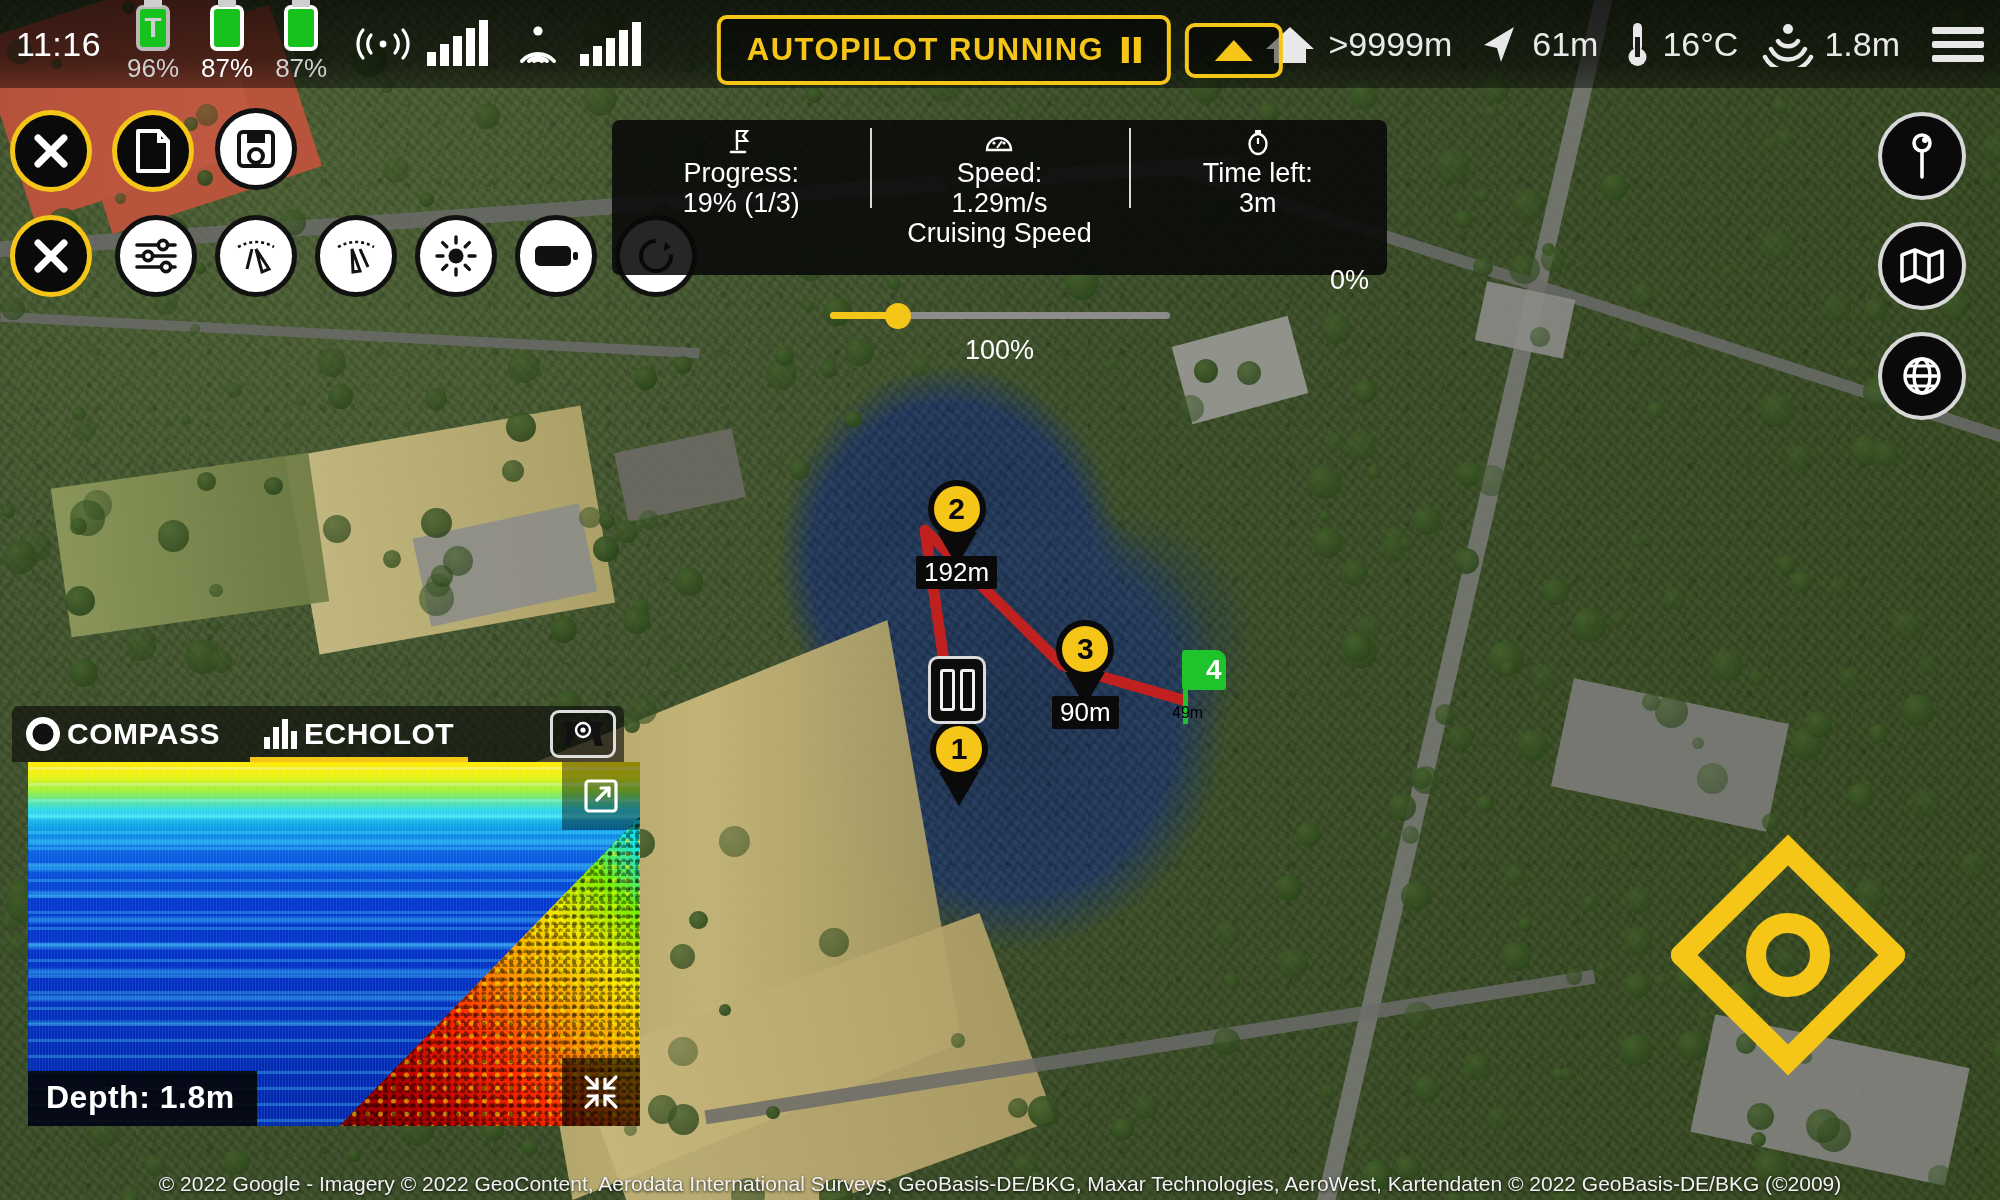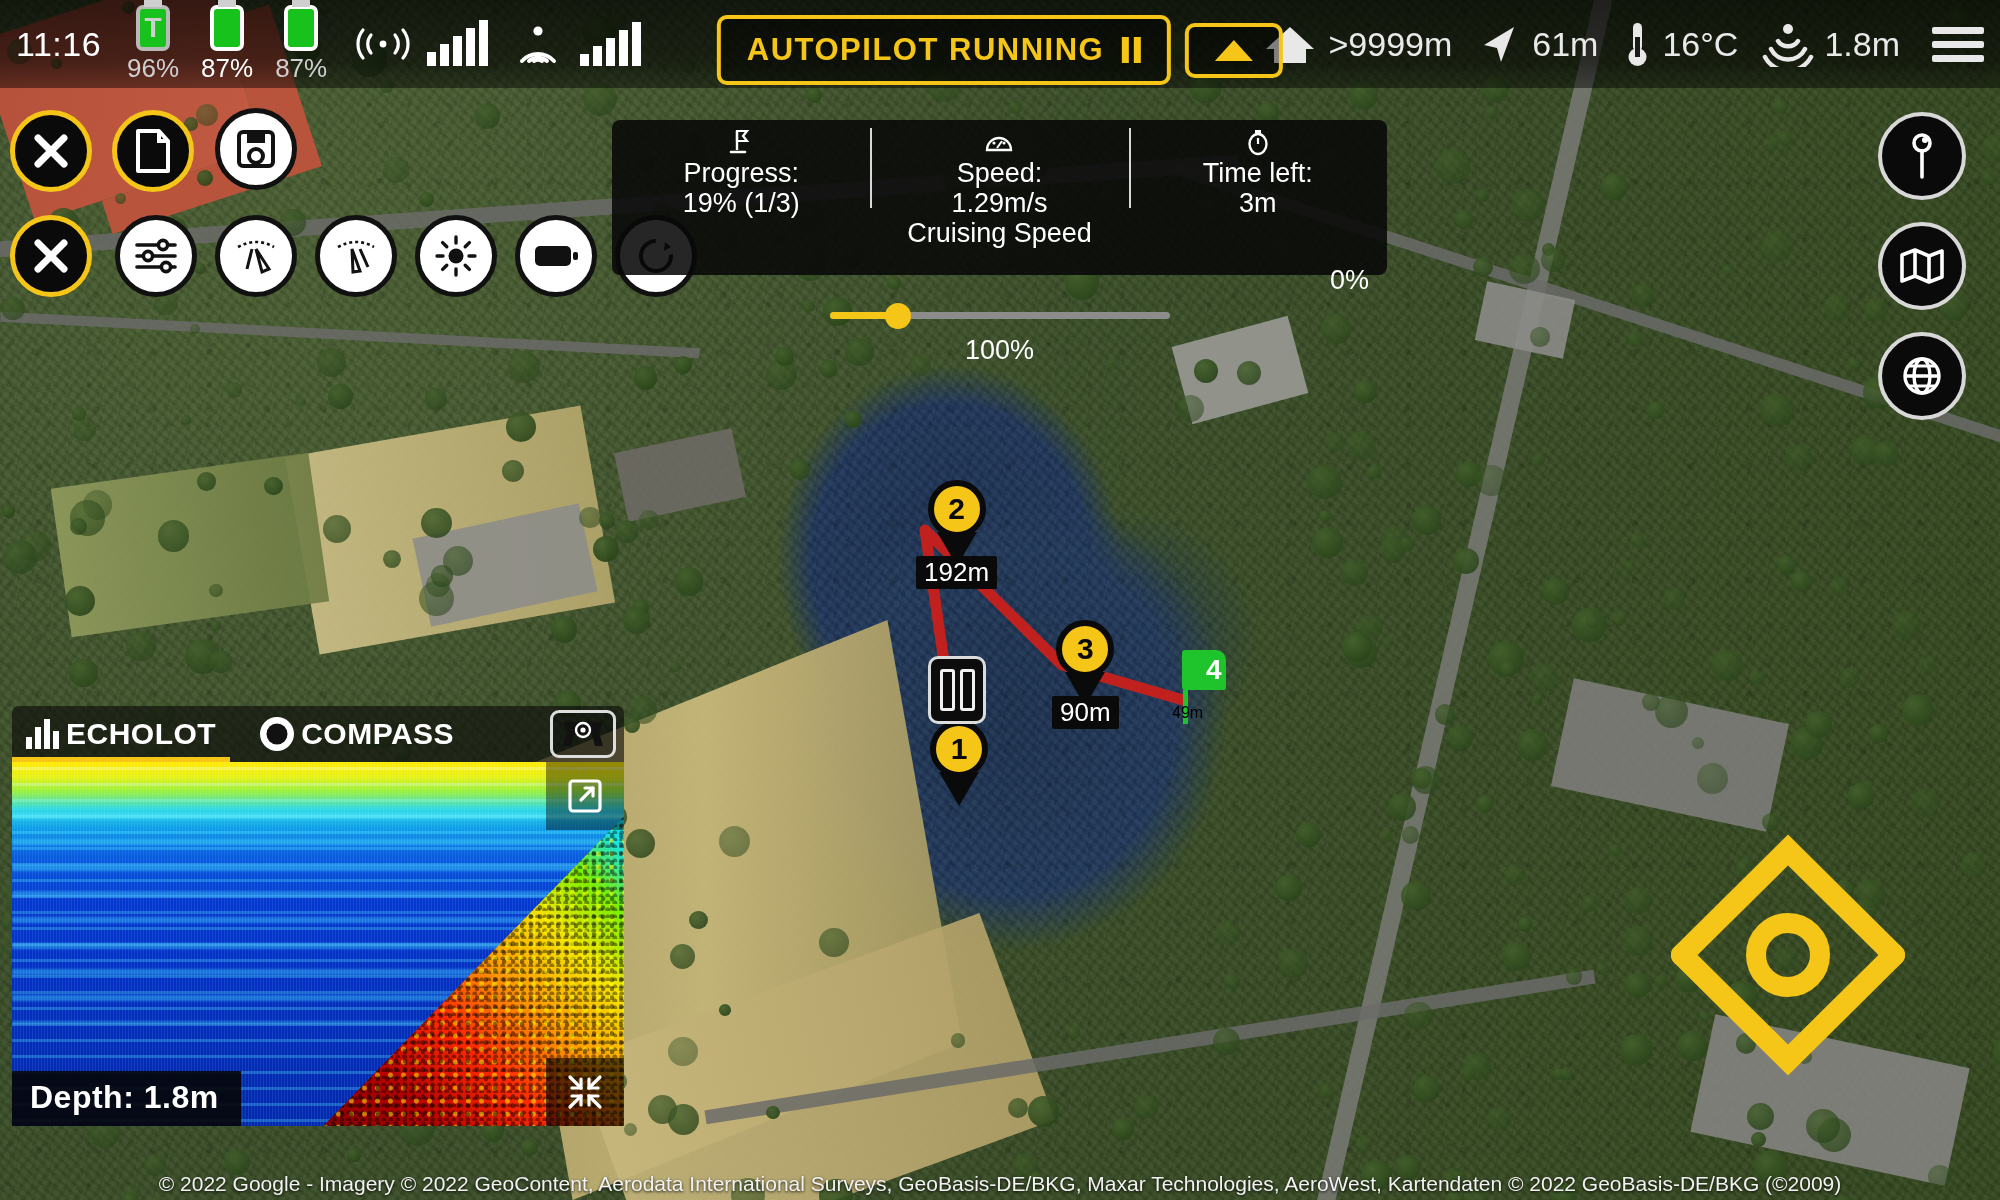--- a/index.html
+++ b/index.html
@@ -151,20 +151,21 @@
   .compass-ico { width:34px; height:34px; border-radius:50%; background:#fff; display:flex; align-items:center; justify-content:center; }
   .cam-btn { position:absolute; right:8px; top:4px; width:66px; height:48px; border:3px solid #ddd; border-radius:9px;
              background:rgba(0,0,0,.25); display:flex; align-items:center; justify-content:center; }
   .sonar {
     position:relative; width:612px; height:364px; overflow:hidden;
     background:
       linear-gradient(180deg,
         #ffe900 0%, #e9f213 4%, #9cf03c 8%, #31d9e6 13%,
         #0f9fe8 18%, #0a5fe0 25%, #0537cf 38%, #0430c4 56%,
         #042cb8 75%, #0327ad 100%);
+    margin-left: 16px;
   }
   .sonar .bands {
     position:absolute; inset:0;
     background-image:
       repeating-linear-gradient(180deg, rgba(255,255,255,0.00) 0 5px, rgba(80,220,255,0.30) 5px 8px, rgba(255,255,255,0.00) 8px 16px),
       repeating-linear-gradient(90deg, rgba(255,255,255,0.00) 0 2px, rgba(120,230,255,0.12) 2px 3px);
     mix-blend-mode:screen;
   }
   .sonar .bands2 {
     position:absolute; left:0; right:0; top:14%; height:58%;
@@ -914,37 +915,37 @@
       <div class="track" id="speed-track">
         <div class="fill" id="speed-fill" style="width: 20%;"></div>
         <div class="thumb" id="speed-thumb" style="left: 20%;"></div>
       </div>
       <span class="sl-max">100%</span>
     </div>
   </div>
 
   <div class="echo-panel">
     <div class="echo-tabs">
+      <div class="echo-tab">
+        <span class="compass-ico">
+          <svg width="24" height="24" viewBox="0 0 24 24">
+              <circle cx="12" cy="12" r="10.5" fill="#111"></circle>
+              <path d="M16 8 L10.5 13.5 L8 16 L13.5 10.5 Z" fill="#fff"></path>
+            </svg>
+        </span>
+        <span>COMPASS</span>
+      </div>
       <div class="echo-tab active">
         <span class="echo-bars">
             <i style="height:12px"></i>
             <i style="height:22px"></i>
             <i style="height:30px"></i>
             <i style="height:18px"></i>
           </span>
         <span>ECHOLOT</span>
-      </div>
-      <div class="echo-tab">
-        <span class="compass-ico">
-          <svg width="24" height="24" viewBox="0 0 24 24">
-              <circle cx="12" cy="12" r="10.5" fill="#111"></circle>
-              <path d="M16 8 L10.5 13.5 L8 16 L13.5 10.5 Z" fill="#fff"></path>
-            </svg>
-        </span>
-        <span>COMPASS</span>
       </div>
       <div class="cam-btn">
         <svg width="48" height="32" viewBox="0 0 48 32">
           <path d="M4 4 H44 L40 14 L44 28 H36 L33 16 H15 L12 28 H4 L8 14 Z" fill="#111"></path>
           <circle cx="24" cy="12" r="7" fill="none" stroke="#fff" stroke-width="2.4"></circle>
           <circle cx="24" cy="12" r="2.6" fill="#fff"></circle>
         </svg>
       </div>
     </div>
 

